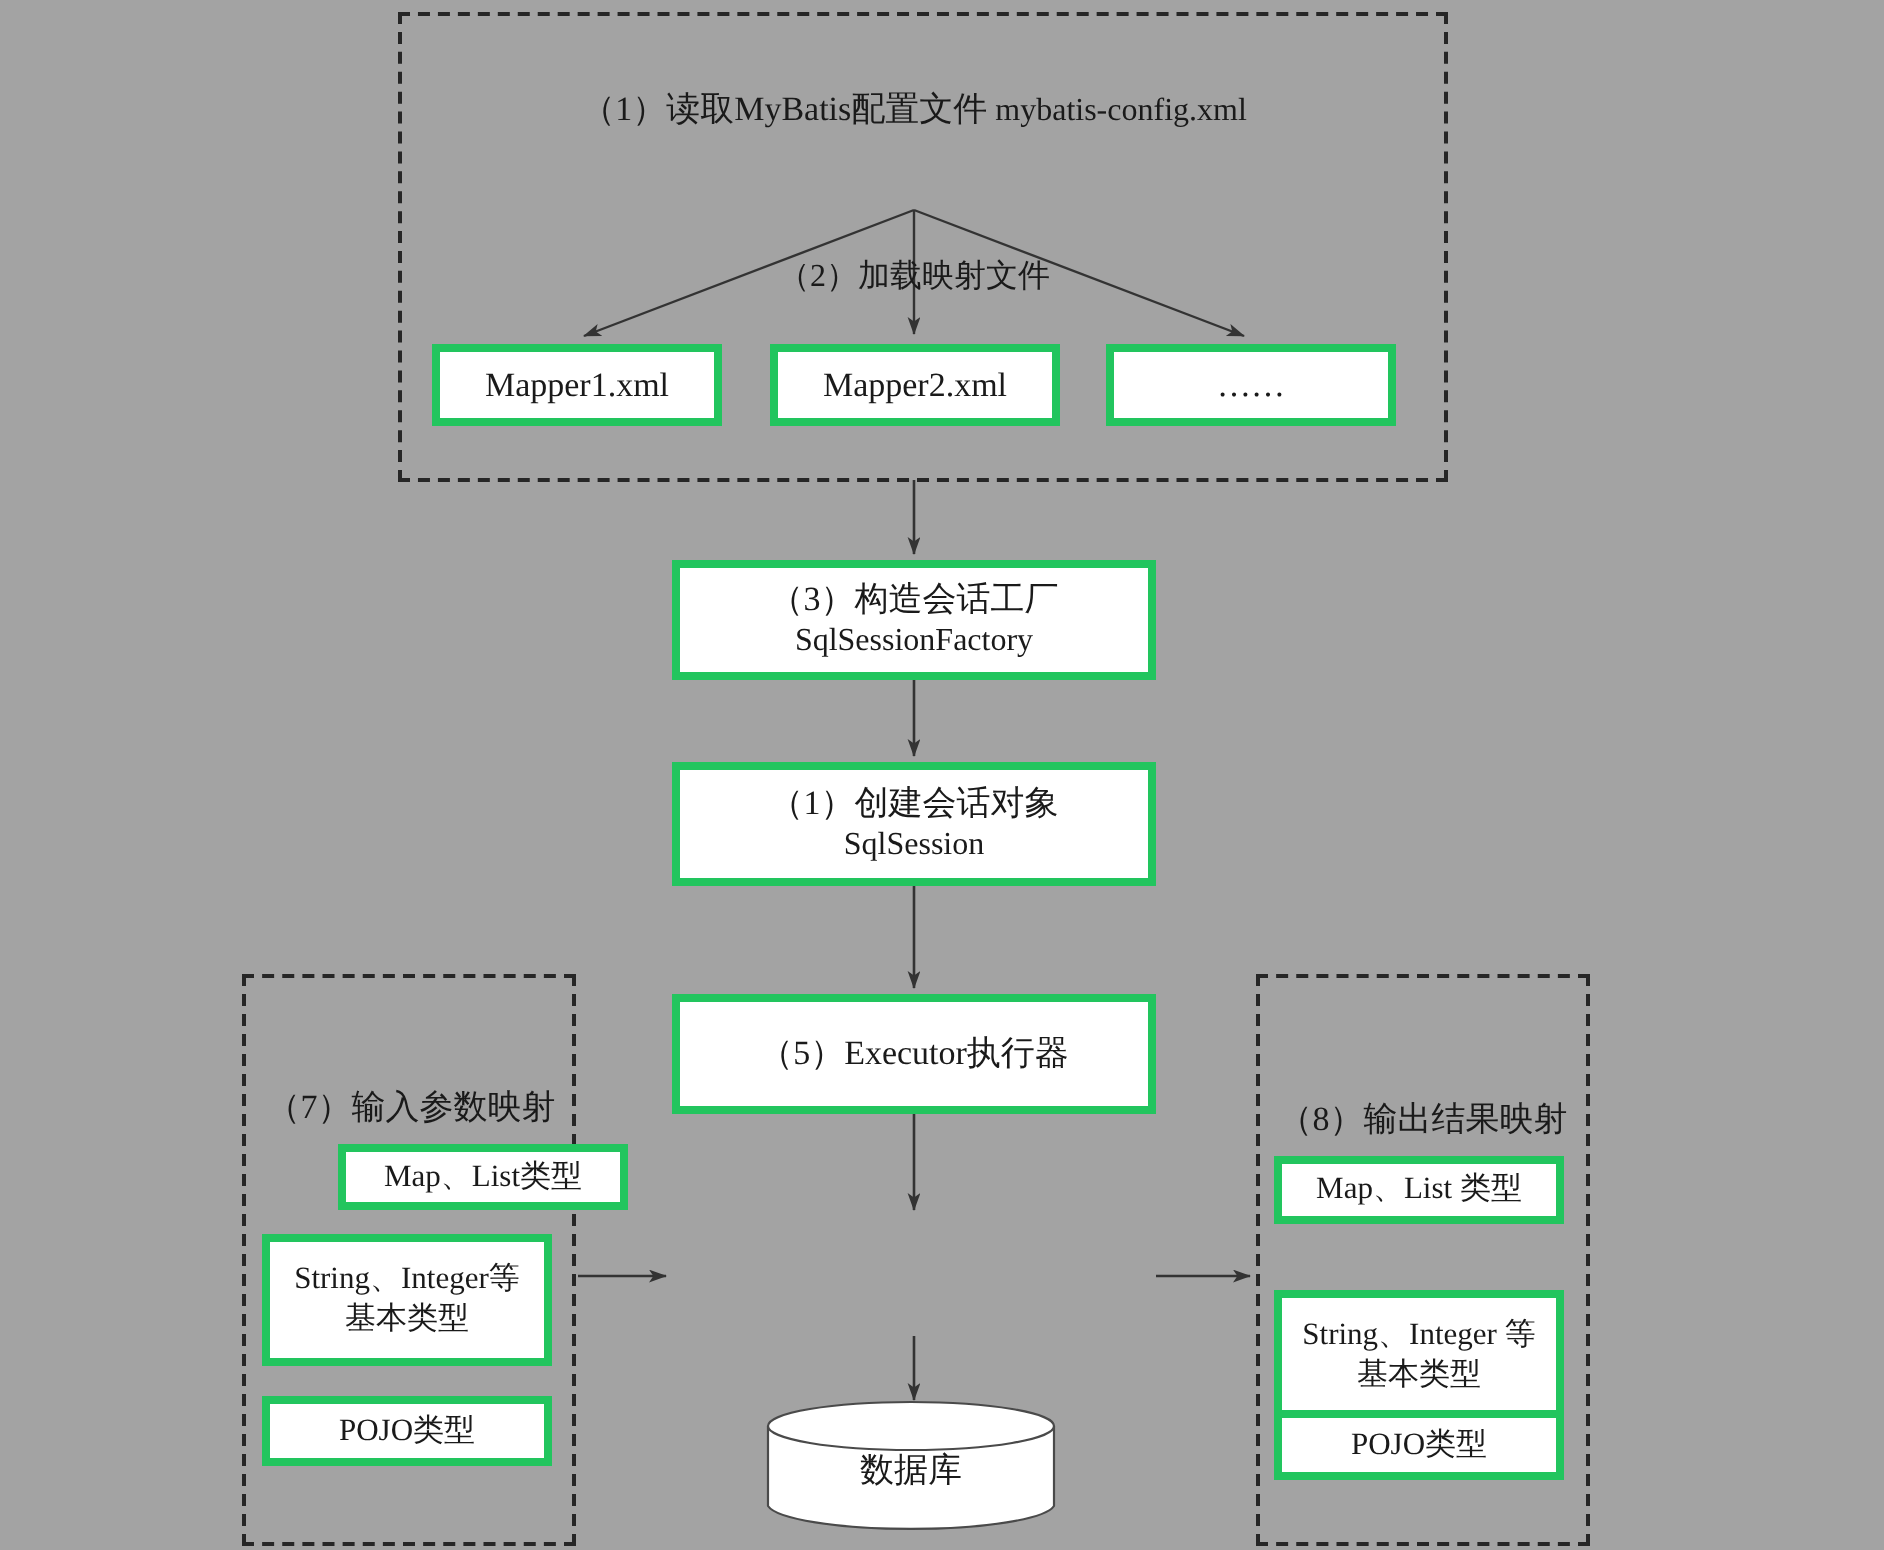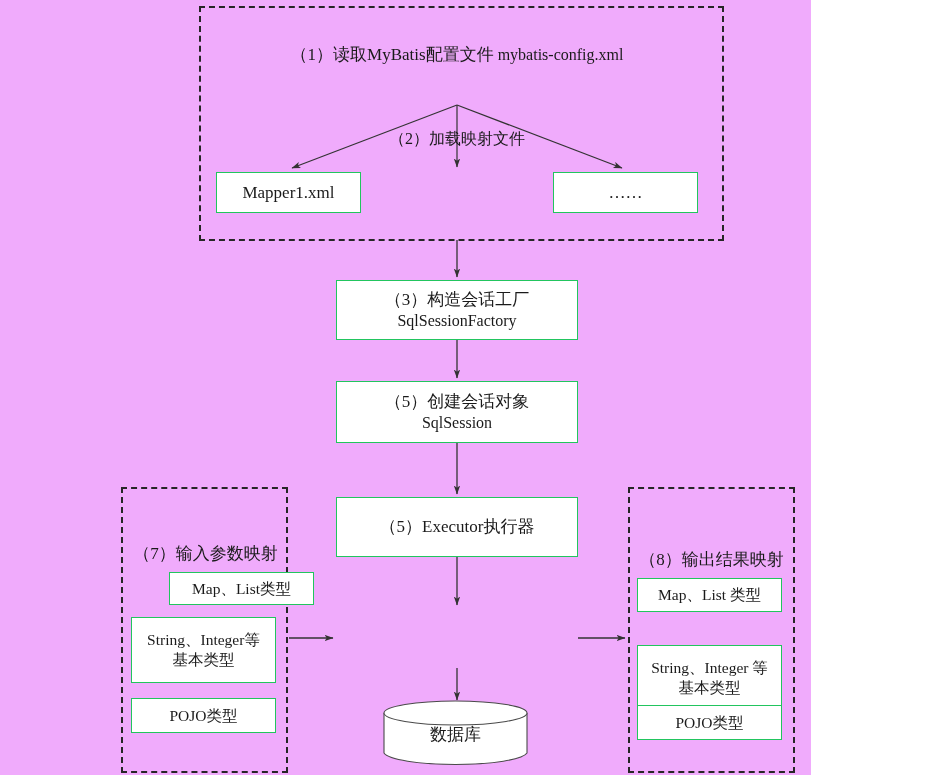--- a/index.html
+++ b/index.html
@@ -7,37 +7,37 @@
     margin: 0;
     padding: 0;
     background: #ffffff;
   }
   body {
     font-family: "Liberation Serif", "DejaVu Serif", serif;
     color: #1a1a1a;
   }
   #canvas {
     position: relative;
-    width: 811px;
+    width: 942px;
     height: 775px;
-    background: #f0abfc;
+    background: #a3a3a3;
     overflow: hidden;
   }
   
   .dashed-group {
     position: absolute;
     border: 2px dashed #262626;
     box-sizing: border-box;
     background: transparent;
   }
   
   .box {
     position: absolute;
     box-sizing: border-box;
-    border: 1px solid #22c55e;
+    border: 4px solid #22c55e;
     background: #ffffff;
     display: flex;
     flex-direction: column;
     align-items: center;
     justify-content: center;
     text-align: center;
     line-height: 1.28;
   }
   .box .ln { display: block; white-space: nowrap; }
   .f17 { font-size: 17px; }
@@ -110,31 +110,34 @@
     <span class="ln f16">mybatis-config.xml</span>
   </div>
 
   <div class="label f16" style="left:337px; top:129px; width:240px;">
     <span class="ln">（2）加载映射文件</span>
   </div>
 
   <div class="box f17" style="left:216px; top:172px; width:145px; height:41px;">
     <span class="ln">Mapper1.xml</span>
   </div>
+  <div class="box f17" style="left:385px; top:172px; width:145px; height:41px;">
+    <span class="ln">Mapper2.xml</span>
+  </div>
   <div class="box f17" style="left:553px; top:172px; width:145px; height:41px;">
     <span class="ln">……</span>
   </div>
 
   <div class="box" style="left:336px; top:280px; width:242px; height:60px;">
     <span class="ln f17">（3）构造会话工厂</span>
     <span class="ln f16">SqlSessionFactory</span>
   </div>
 
   <div class="box" style="left:336px; top:381px; width:242px; height:62px;">
-    <span class="ln f17">（5）创建会话对象</span>
+    <span class="ln f17">（1）创建会话对象</span>
     <span class="ln f16">SqlSession</span>
   </div>
 
   <div class="box" style="left:336px; top:497px; width:242px; height:60px;">
     <span class="ln f17">（5）Executor执行器</span>
   </div>
 
 
   <div class="cyl" style="left:383px; top:700px; width:145px; height:66px;">
     <svg width="145" height="66" viewBox="0 0 145 66">

